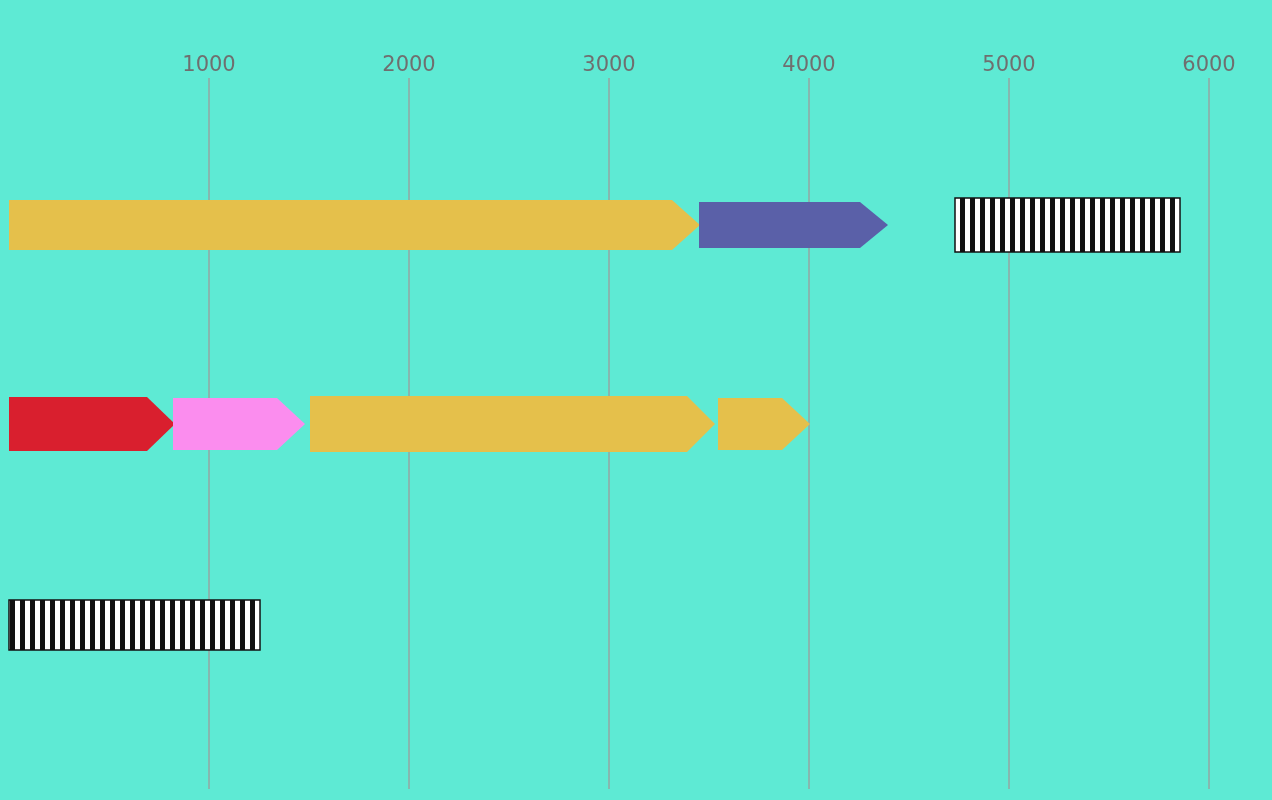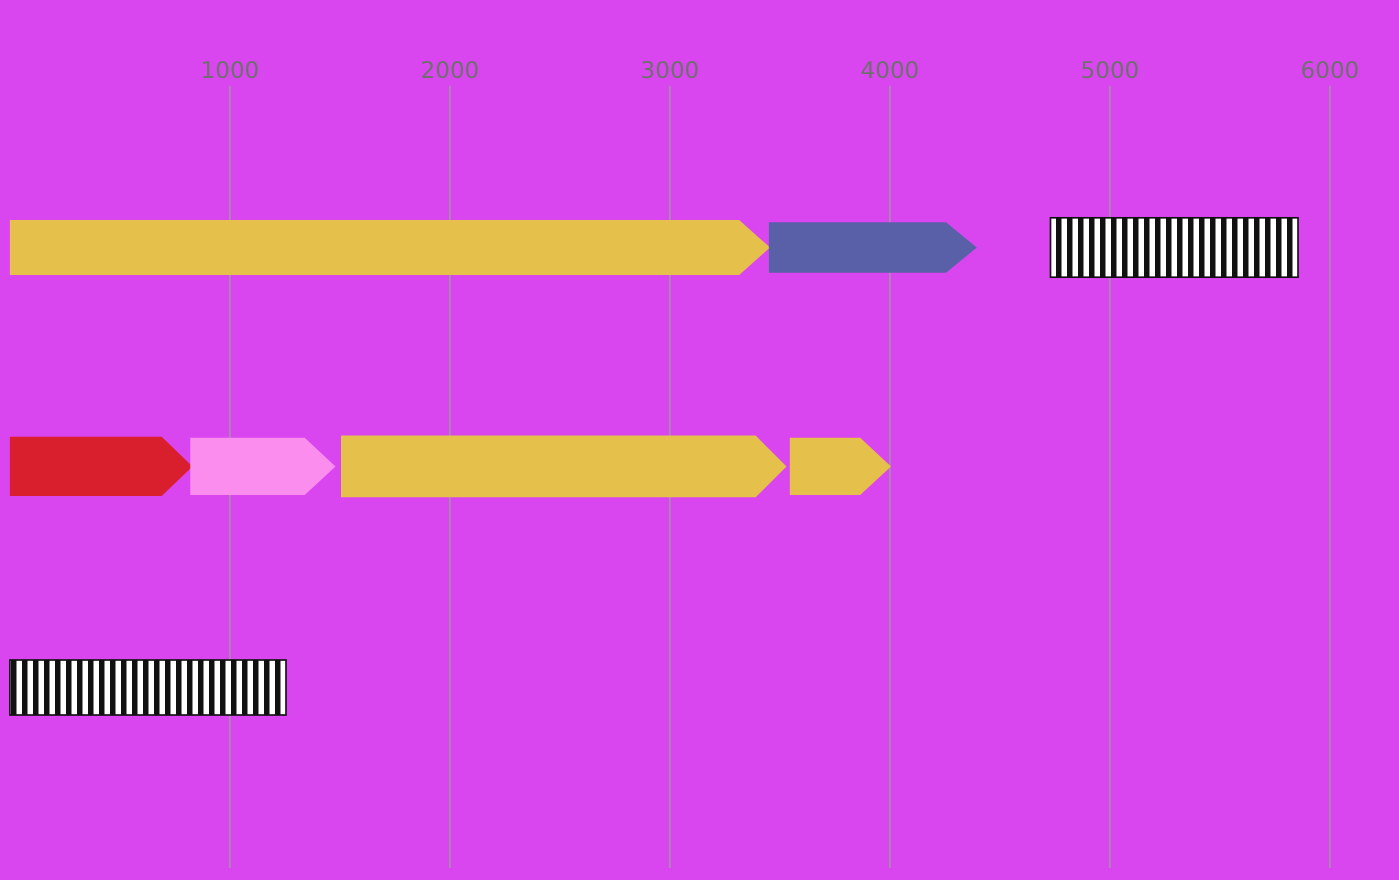--- a/index.html
+++ b/index.html
@@ -8,21 +8,21 @@
     width: 1272px;
     height: 800px;
     overflow: hidden;
     background: #000000;
     font-family: "DejaVu Sans", "Liberation Sans", sans-serif;
   }
   .stage {
     position: relative;
     width: 1272px;
     height: 800px;
-    background: #d946ef;
+    background: #5eead4;
   }
   svg { display: block; }
   text.tick {
     font-family: "DejaVu Sans", "Liberation Sans", sans-serif;
     font-size: 21px;
   }
 </style>
 </head>
 <body style="background: rgb(0, 0, 0);">
 

